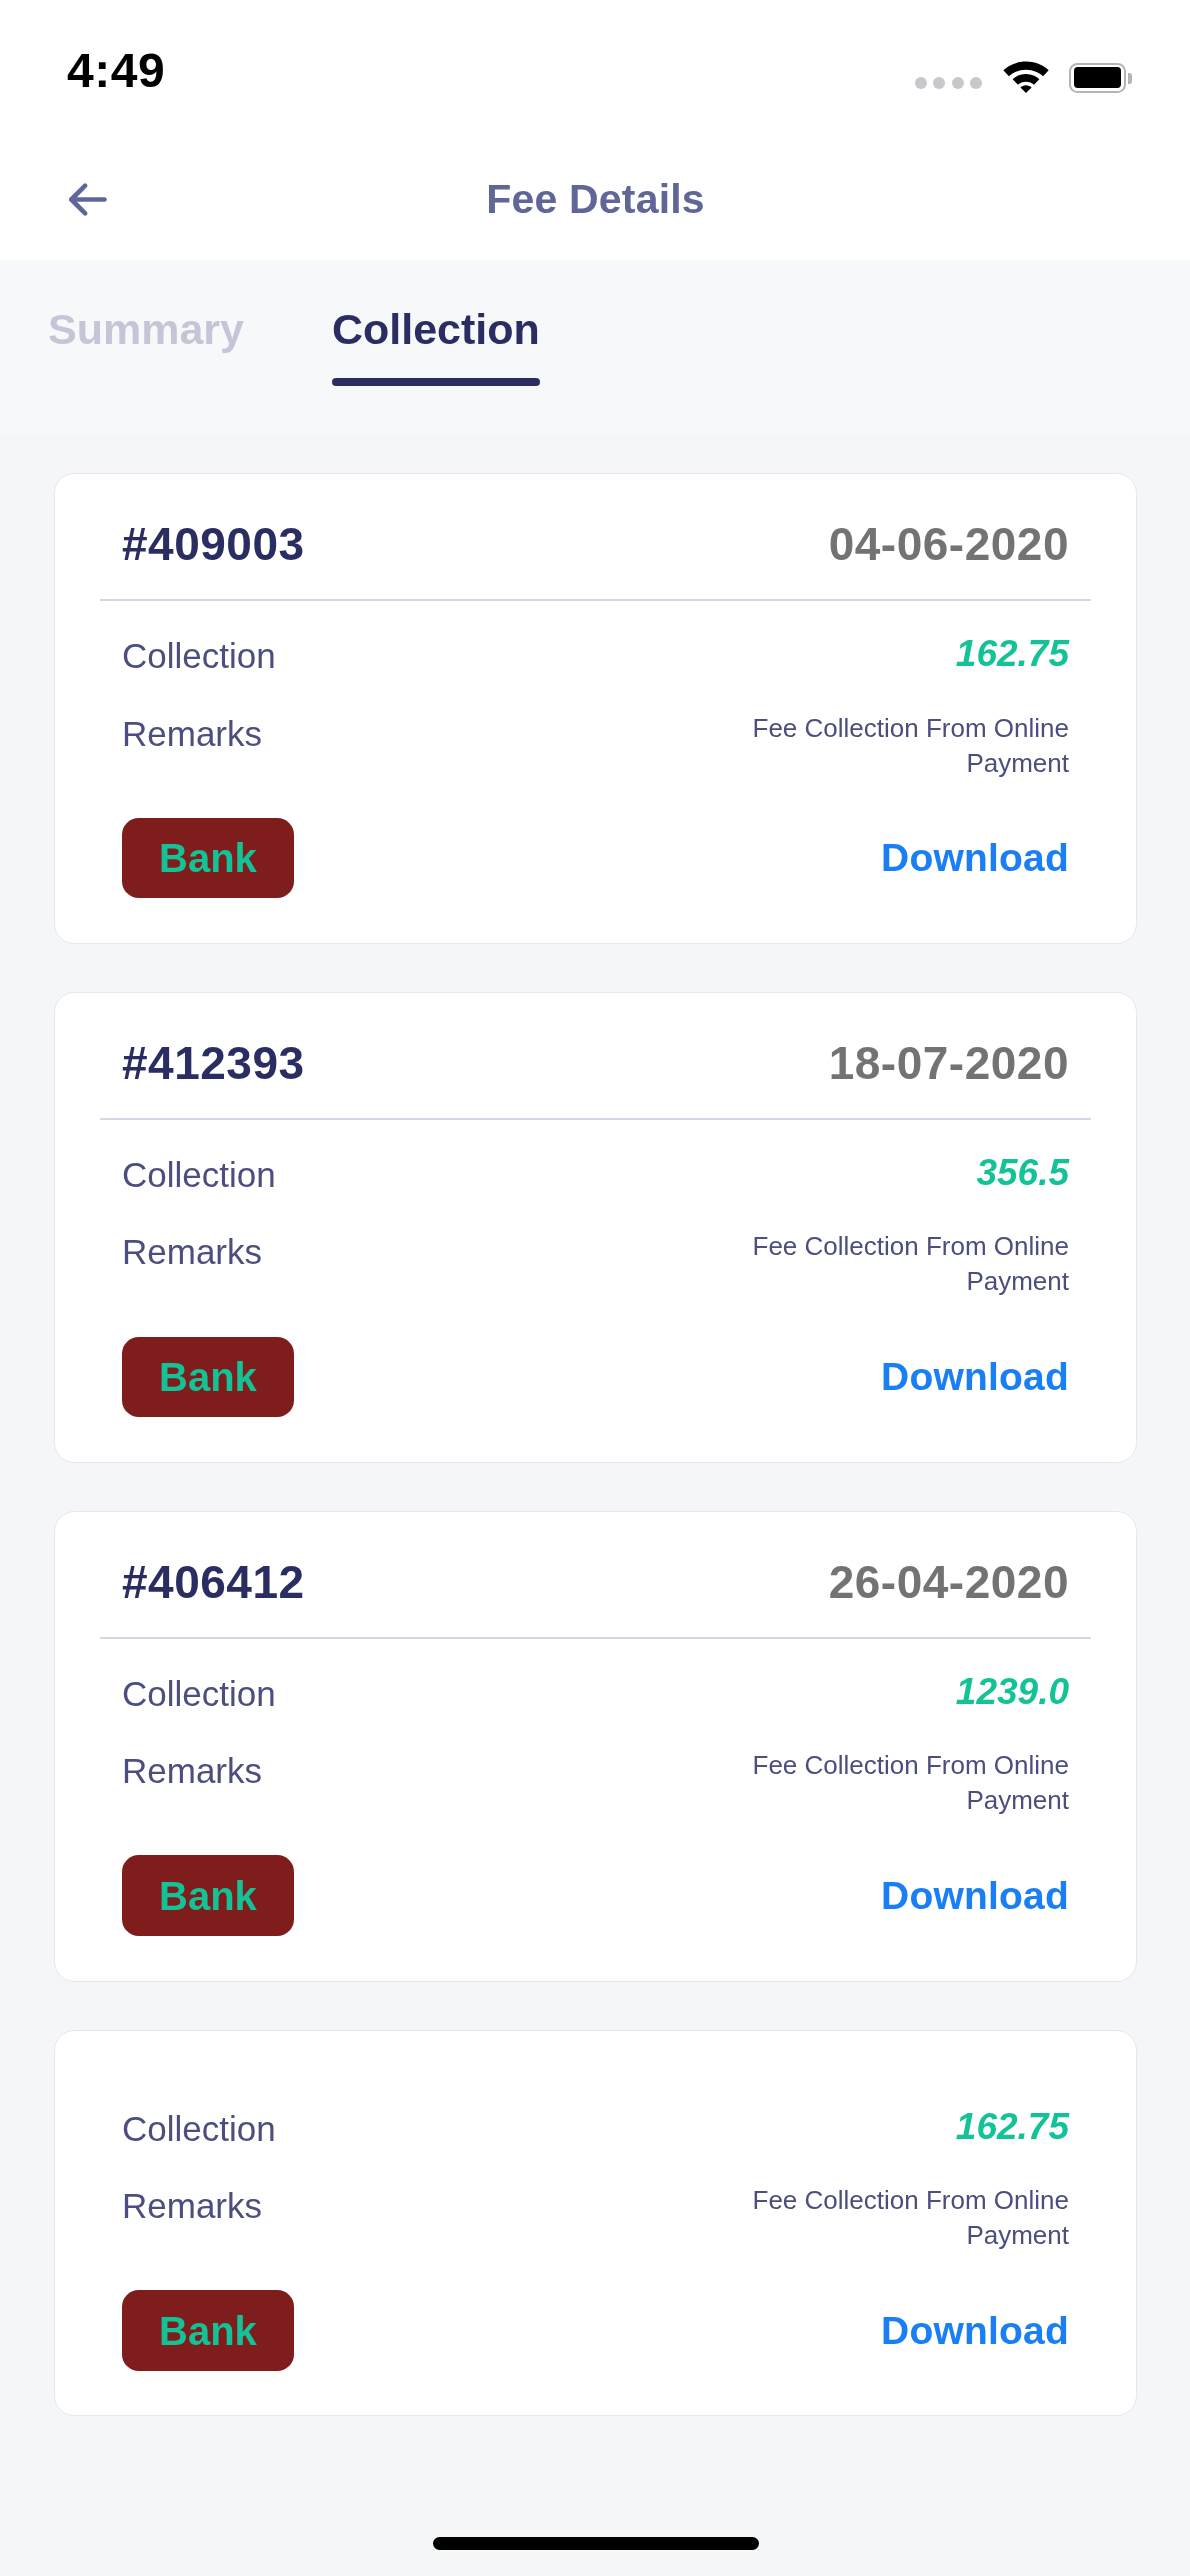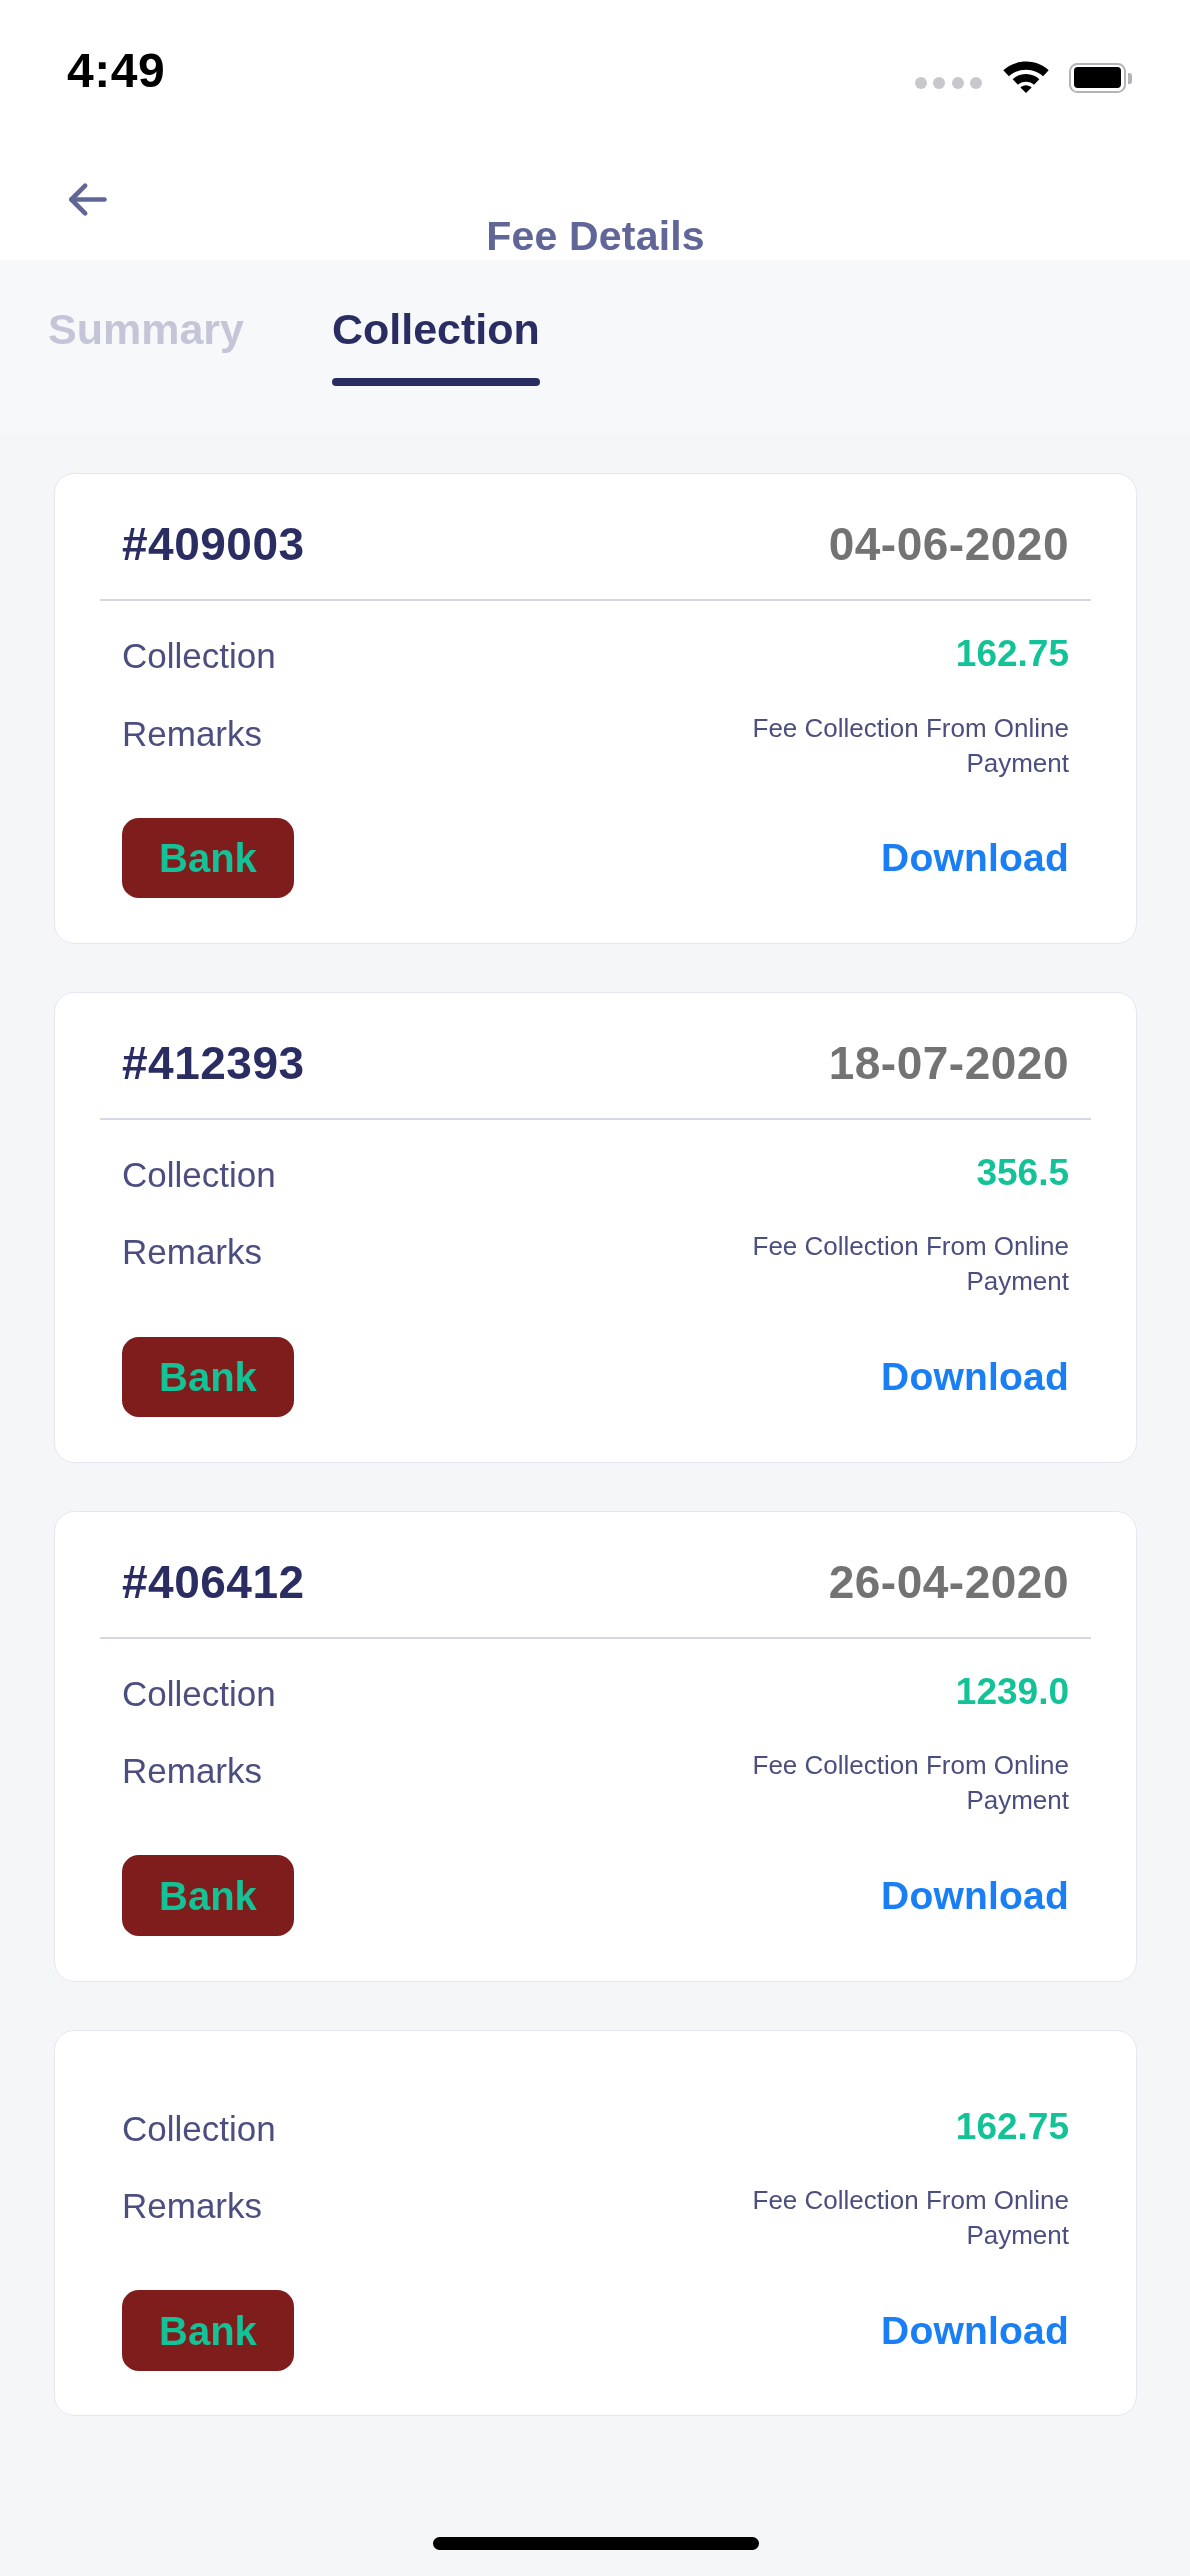--- a/index.html
+++ b/index.html
@@ -28,21 +28,21 @@
   .battery { width:57px; height:30px; border:2.8px solid #b4b4b8; border-radius:8.3px; position:relative; padding:2.8px; }
   .battery::after {
     content:""; position:absolute; right:-8.3px; top:8.3px;
     width:4.6px; height:11px; background:#b4b4b8; border-radius:0 2.8px 2.8px 0;
   }
   .battery i { display:block; width:100%; height:100%; background:#000; border-radius:3.7px; }
 
   
   .navbar {
     height:121px; background:#ffffff; position:relative;
-    display:flex; align-items:flex-end; flex:0 0 auto;
+    display:flex; align-items:center; flex:0 0 auto;
   }
   .back-btn {
     position:absolute; left:54px; top:50%; transform:translateY(-50%);
     width:65px; height:65px; display:flex; align-items:center; justify-content:center;
     cursor:pointer;
   }
   .back-btn svg { width:46px; height:46px; display:block; }
   .nav-title {
     width:100%; text-align:center;
     font-size:41px; font-weight:700; color:#616699; letter-spacing:0.2px;
@@ -82,21 +82,21 @@
     border-bottom:2.8px solid #d6d7e4;
   }
   .receipt-no { font-size:46px; font-weight:700; color:#2a2d61; letter-spacing:0.5px; }
   .receipt-date { font-size:46px; font-weight:700; color:#737373; letter-spacing:0.5px; }
 
   .row {
     display:flex; align-items:flex-start; justify-content:space-between;
     padding:32px 22px 0 22px; gap:37px;
   }
   .row-label { font-size:35px; color:#4b4e7e; font-weight:400; line-height:1.3; white-space:nowrap; }
-  .row-amount { font-size:37px; color:#13c296; font-weight:700; text-align:right; white-space:nowrap; }
+  .row-amount { font-size:37px; color:#13c296; font-weight:700; text-align:right; white-space:nowrap;font-style:italic; }
   .row-remarks {
     font-size:26px; color:#4b4e7e; font-weight:400; line-height:1.35;
     text-align:right; max-width:399px;
   }
 
   .card-foot {
     display:flex; align-items:center; justify-content:space-between;
     padding:37px 22px 7.4px 22px;
   }
   .mode-badge {

